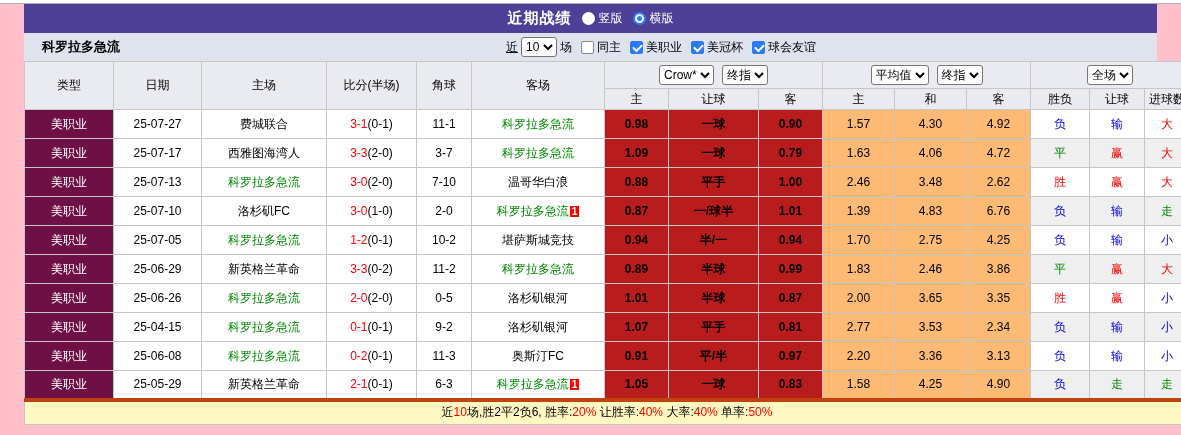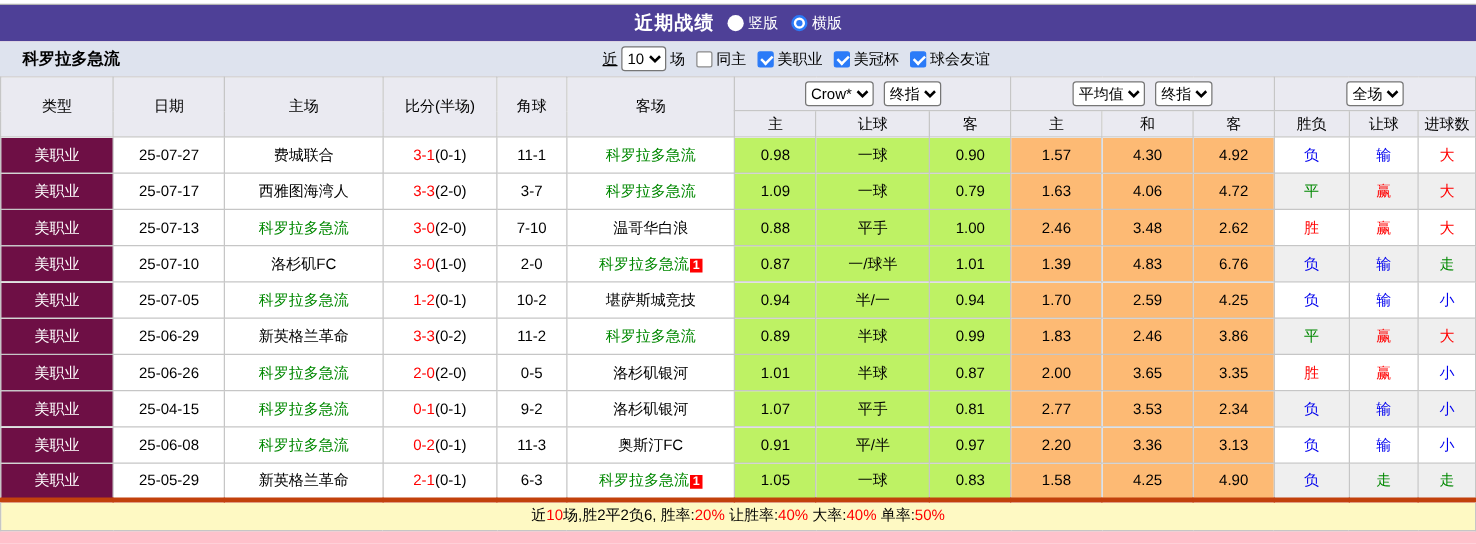--- a/index.html
+++ b/index.html
@@ -2,21 +2,21 @@
 <html><head>
 <meta charset="utf-8">
 <style>
   * { box-sizing: border-box; }
   body {
     margin: 0; width: 1181px; height: 435px;
     background: #ffc0cb;
     font-family: "Liberation Sans", sans-serif;
     font-size: 12px; color: #000;
   }
-  .frame { margin: 0 0; }
+  .frame { margin: 0 24px; }
   .top-strip { height: 4px; background: #fff; border-bottom: 1px solid #b0b0b0; }
   
   .titlebar {
     height: 29px; background: #4e4097; color: #fff;
     display: flex; align-items: center; justify-content: center; gap: 10px;
   }
   .titlebar .title { font-weight: bold; font-size: 15px; letter-spacing: 1px; }
   .radio-opt { display: inline-flex; align-items: center; gap: 4px; cursor: pointer; font-family: Liberation Serif, serif; }
   .radio { width: 13px; height: 13px; border-radius: 50%; background: #fff; display: inline-block; position: relative; }
   .radio.checked { border: 2px solid #2b7bf8; }
@@ -39,21 +39,21 @@
   .cbx.checked::after { content: ""; position: absolute; left: 2px; top: 2px; width: 7px; height: 4px; border-left: 2px solid #fff; border-bottom: 2px solid #fff; transform: rotate(-45deg); }
   
   table { border-collapse: collapse; width: 100%; table-layout: fixed; background: #fff; }
   th, td { border: 1px solid #c6c6c6; text-align: center; padding: 0 1px; white-space: nowrap; overflow: hidden; }
   thead th { background: #eaeaf1; font-weight: normal; }
   thead tr.hrow1 th { height: 27px; }
   thead tr.hrow2 th { height: 21px; }
   tbody td { height: 29px; }
   .sel-wrap { display: flex; justify-content: center; align-items: flex-start; gap: 8px; }
   .col-type { background: #6e0f45; color: #fff; }
-  .col-odds { background: #bef264; }
+  .col-odds { background: #b91c1c; font-weight: bold; }
   .col-avg  { background: #fdba74; }
   tr.even .col-result { background: #efefef; }
   .green { color: #008800; }
   .score-ft { color: #ff0000; }
   .c-red { color: #ff0000; } .c-blue { color: #0000ee; } .c-green { color: #008800; }
   .badge { background: #ff0000; color: #fff; font-size: 10px; font-weight: bold; padding: 0 2px; margin-left: 1px; }
   .footer-row td { height: 25px; background: #fef9c3; border-top: 4px solid #c2410c; }
   .red { color: #ff0000; }
 </style>
 </head>
@@ -222,21 +222,21 @@
           <td class="col-type">美职业</td>
           <td>25-07-05</td>
           <td class="green">科罗拉多急流</td>
           <td><span class="score-ft">1-2</span><span>(0-1)</span></td>
           <td>10-2</td>
           <td>堪萨斯城竞技</td>
           <td class="col-odds">0.94</td>
           <td class="col-odds">半/一</td>
           <td class="col-odds">0.94</td>
           <td class="col-avg">1.70</td>
-          <td class="col-avg">2.59</td>
+          <td class="col-avg">2.75</td>
           <td class="col-avg">4.25</td>
           <td class="col-result c-blue">负</td>
           <td class="col-result c-blue">输</td>
           <td class="col-result c-blue">小</td>
         </tr>
         <tr class="even">
           <td class="col-type">美职业</td>
           <td>25-06-29</td>
           <td>新英格兰革命</td>
           <td><span class="score-ft">3-3</span><span>(0-2)</span></td>

